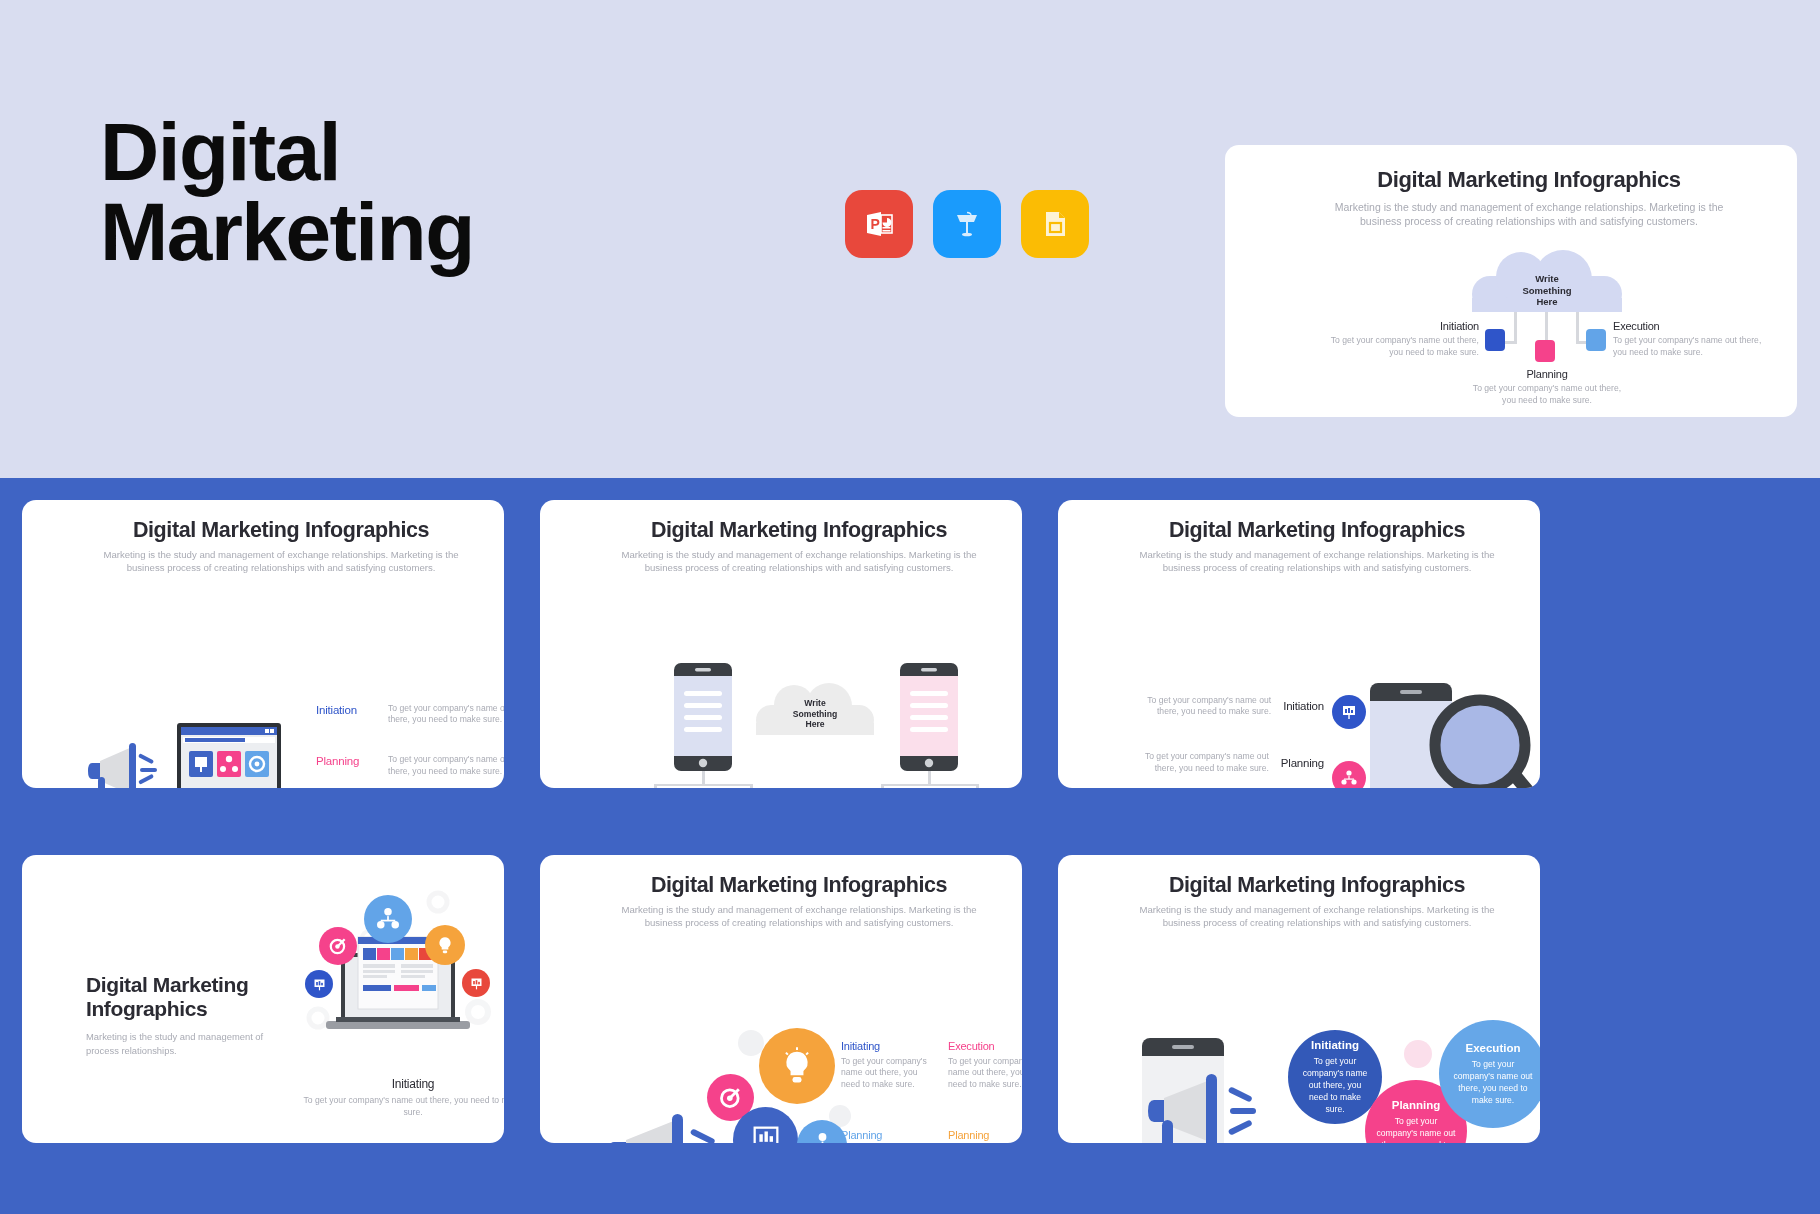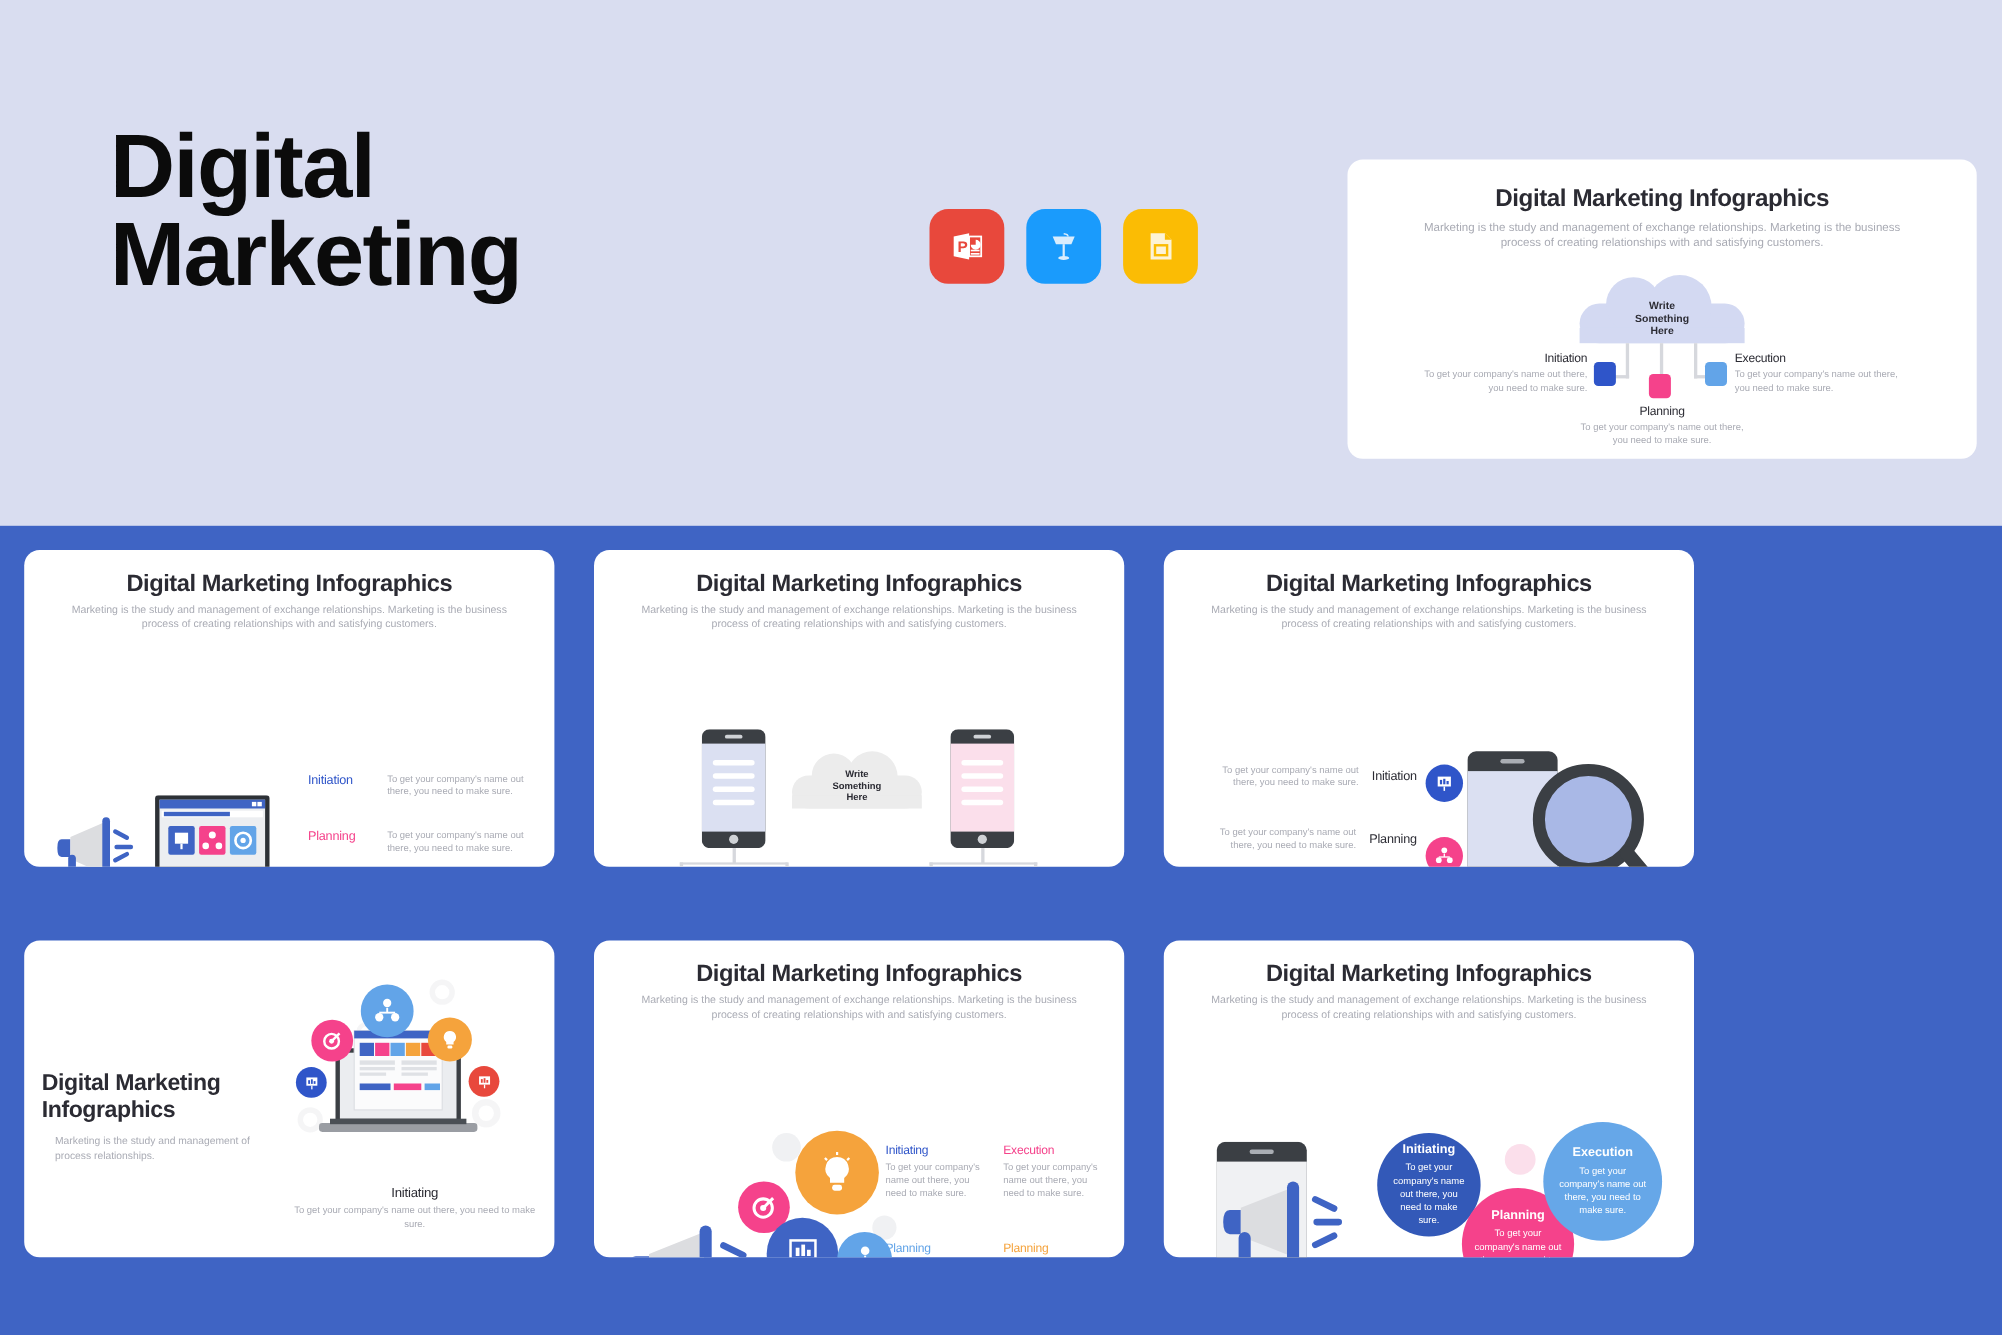--- a/index.html
+++ b/index.html
@@ -22,21 +22,21 @@
     letter-spacing: -1.5px; color:#0b0b0b;
   }
 
   
   .appicons { position:absolute; left:845px; top:190px; display:flex; gap:20px; }
   .appicon  { width:68px; height:68px; border-radius:17px; display:flex; align-items:center; justify-content:center; }
   .appicon svg { display:block; }
 
   
   .card {
-    position:absolute; background:#fff; border-radius:14px; overflow:hidden;
+    position:absolute; background:#fff; border-radius:14px; overflow:hidden;padding-left:36px;
   }
   .card-title {
     text-align:center; font-weight:800; color:#2b2b33; letter-spacing:-0.4px;
   }
   .card-sub {
     text-align:center; color:#a9abb4; line-height:1.35;
   }
 
   
   #hero-card { left:1225px; top:145px; width:572px; height:272px; }
@@ -75,21 +75,21 @@
   .conn-line { position:absolute; background:#d6d8dd; }
 
   
   #c3 .rows3 { position:absolute; left:30px; top:120px; width:200px; text-align:right; }
   #c3 .row3  { display:flex; align-items:center; justify-content:flex-end; gap:12px; margin-bottom:33px; }
   #c3 .row3 .desc { text-align:right; }
   #c3 .circs { position:absolute; left:238px; top:120px; }
   .circ-icon { width:34px; height:34px; border-radius:50%; display:flex; align-items:center; justify-content:center; margin-bottom:32px; }
 
   
-  #c4 .c4title { position:absolute; left:16px; top:118px; width:210px; font-size:21px; font-weight:800; color:#2b2b33; line-height:1.15; letter-spacing:-0.4px;}
+  #c4 .c4title { position:absolute; left:28px; top:118px; width:210px; font-size:21px; font-weight:800; color:#2b2b33; line-height:1.15; letter-spacing:-0.4px;}
   #c4 .c4sub   { position:absolute; left:28px; top:175px; width:190px; font-size:9.4px; color:#a9abb4; line-height:1.45; }
   #c4 .c4foot  { position:absolute; left:240px; top:222px; width:230px; text-align:center; }
   #c4 .c4foot .lbl { font-size:12px; }
   #c4 .c4foot .desc { margin-top:4px; }
 
   
   #c5 .rows5 { position:absolute; left:265px; top:110px; width:200px; display:grid; grid-template-columns:1fr 1fr; gap:38px 14px; }
   #c5 .cell .lbl { font-size:11px; }
   #c5 .cell .desc { margin-top:4px; }
 

